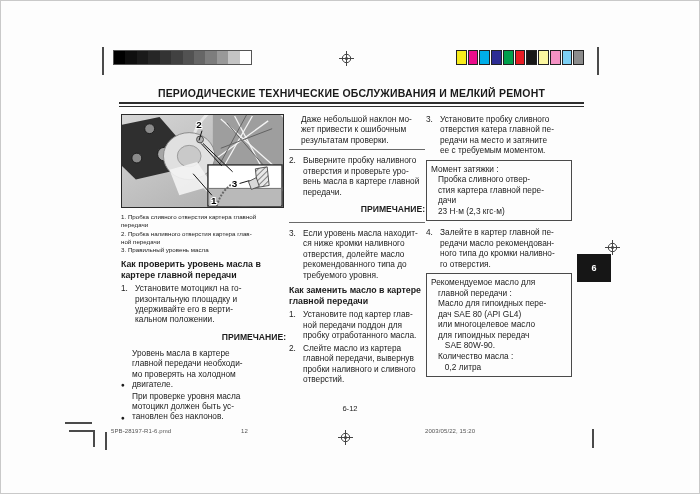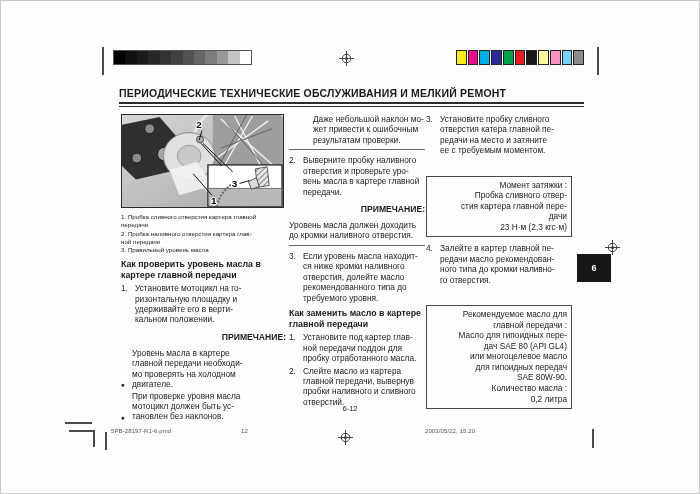--- a/index.html
+++ b/index.html
@@ -10,21 +10,21 @@
   
   .bar { position:absolute; top:49px; height:15px; display:flex; }
   #grayscale-bar { left:112px; width:139px; border:1px solid #555; }
   #color-bar { left:455px; width:129px; }
   #grayscale-bar .swatch { flex:1; }
   #color-bar .swatch { flex:1; border:1px solid #222; margin-right:1px; }
   .cropline { position:absolute; background:#4a4a4a; }
   .regmark { position:absolute; width:15px; height:15px; }
 
   
-  #page-title { position:absolute; left:118px; top:86px; width:465px; 
+  #page-title { position:absolute; left:118px; top:86px; width:465px; text-align:center;
     font-size:10.5px; font-weight:bold; letter-spacing:0.2px; color:#1a1a1a; }
   #header-rule { position:absolute; left:118px; top:101px; width:465px; height:5px;
     border-top:2px solid #2e2e2e; border-bottom:1px solid #2e2e2e; }
 
   
   .col { position:absolute; top:113px; font-size:8.3px; line-height:1.26; }
   #col-left { left:120px; width:165px; }
   #col-mid { left:288px; width:136px; }
   #col-right { left:425px; width:146px; }
 
@@ -38,23 +38,23 @@
   h3.sect { font-size:8.8px; font-weight:bold; line-height:1.25; margin:5px 0 2px 0; white-space:pre-line; }
 
   .note-head { display:flex; align-items:flex-end; font-weight:bold; font-size:8.6px; margin:7px 0 2px 0;flex-direction:column; }
   .note-rule { flex:1; border-bottom:1px solid #4a4a4a; margin:0 1px 2px 4px; }
   .end-rule { border-top:1px solid #6a6a6a; margin:4px 0 5px 0; }
 
   .bullet { display:flex; margin-bottom:1px;align-items:flex-end; }
   .bullet-marker { width:11px; flex:none; font-size:6.5px; padding-top:1.5px; }
   .bullet-text { flex:1; }
 
-  .indent { margin-left:24px; }
-
-  .box { border:1px solid #4a4a4a; padding:3px 4px 4px 4px; margin:20px 0 6px 0; line-height:1.27;text-align:right; }
+  .indent { margin-left:12px; }
+
+  .box { border:1px solid #4a4a4a; padding:3px 4px 4px 4px; margin:4px 0 6px 0; line-height:1.27; }
 
   
   #figure-frame { width:163px; height:94px; border:1.5px solid #2a2a2a; background:#c4c4c4; margin-bottom:3px; }
   #figure-captions { font-size:6.2px; line-height:1.28; color:#222; }
   #figure-captions .cap { white-space:pre-line; margin-bottom:0.5px; }
 
   
   #page-number { position:absolute; left:0; right:0; top:403px; text-align:center; font-size:7.6px; color:#222; }
   #section-tab { position:absolute; left:576px; top:253px; width:34px; height:28px; background:#161616;
     color:#fff; font-size:9px; font-weight:bold; display:flex; align-items:center; justify-content:center; }
@@ -236,22 +236,20 @@
       <span class="step-text pre">Выверните пробку наливного
 отверстия и проверьте уро-
 вень масла в картере главной
 передачи.</span>
     </div>
 
     <div class="note-head">
       <span>ПРИМЕЧАНИЕ:</span>
       <span class="note-rule"></span>
     </div>
-    <div class="pre">Уровень масла должен доходить
-до кромки наливного отверстия.</div>
     <div class="end-rule"></div>
 
     <div class="step">
       <span class="step-num">3.</span>
       <span class="step-text pre">Если уровень масла находит-
 ся ниже кромки наливного
 отверстия, долейте масло
 рекомендованного типа до
 требуемого уровня.</span>
     </div>

